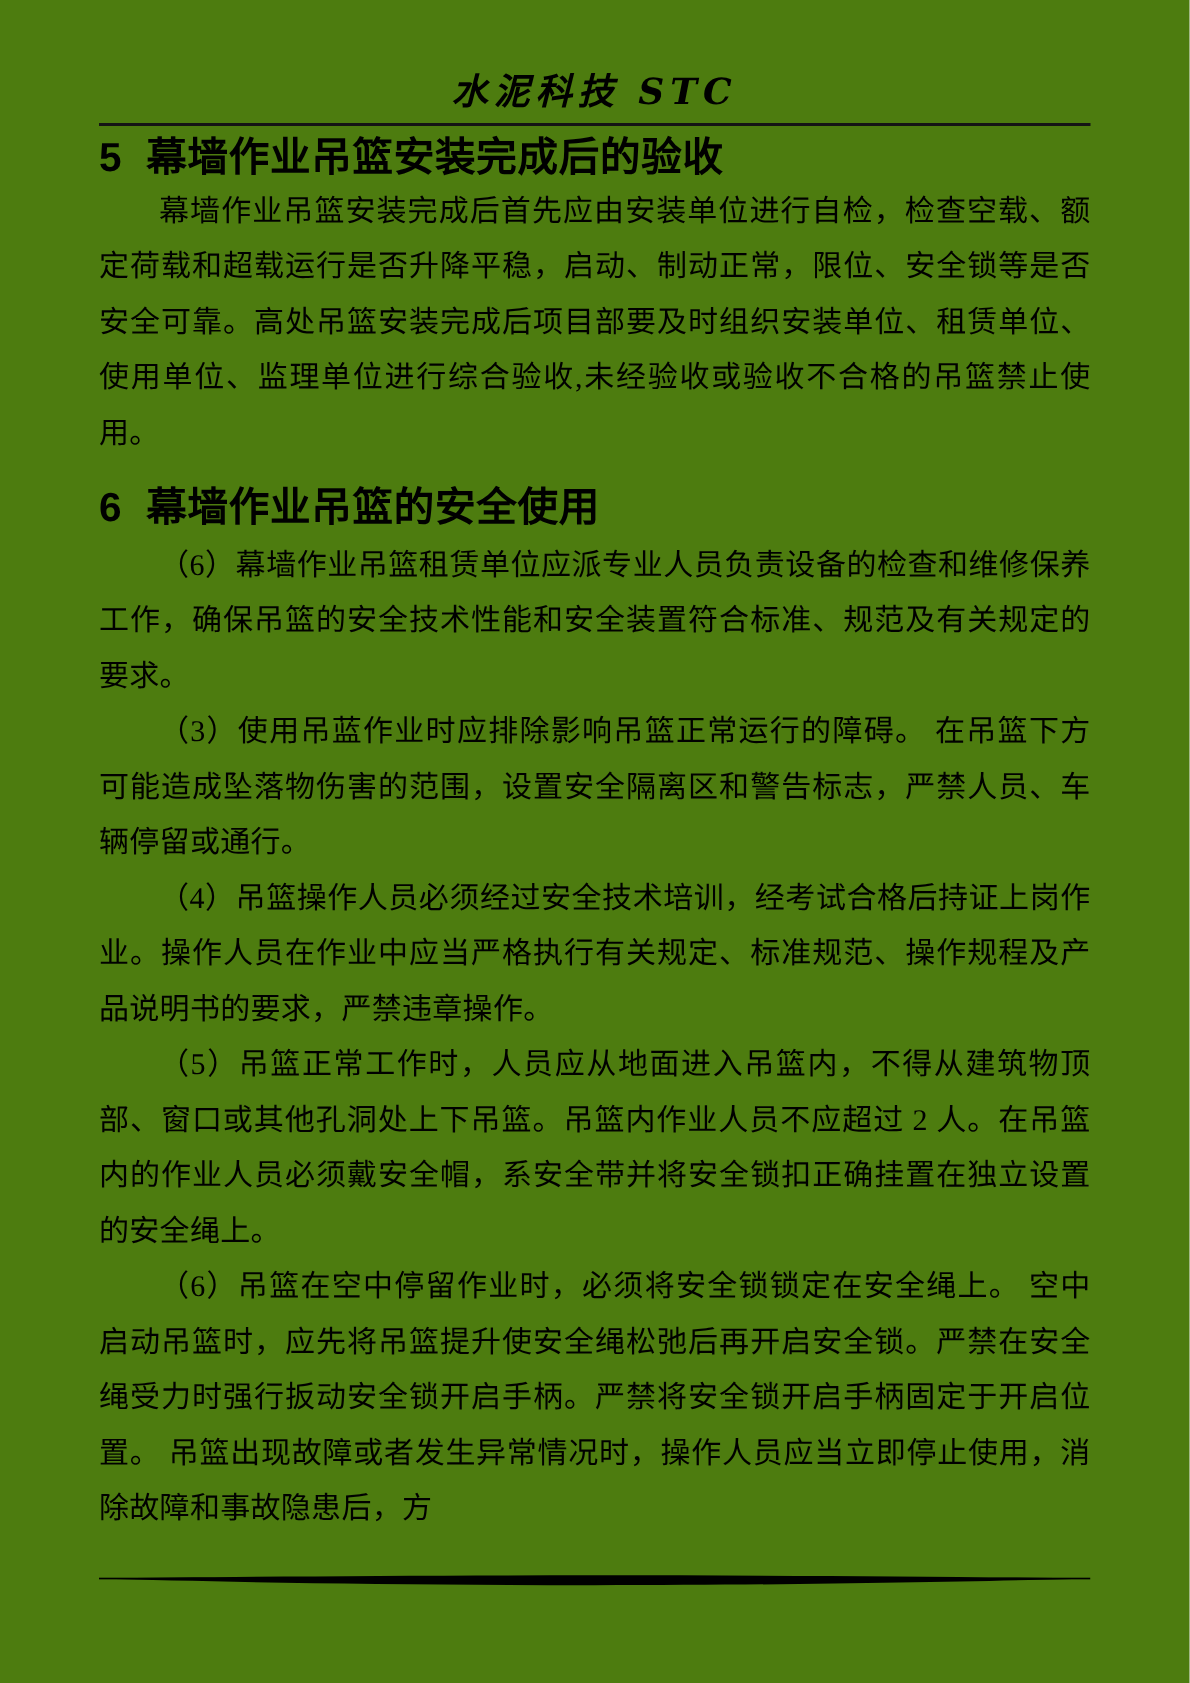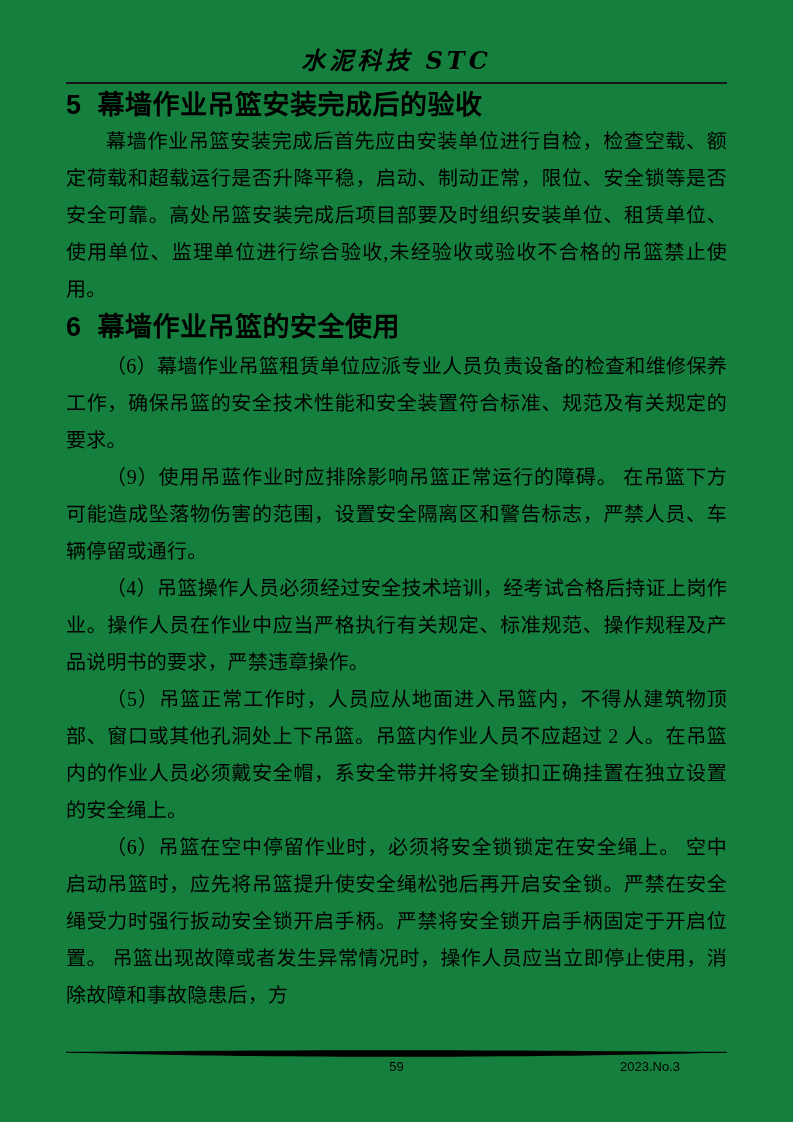--- a/index.html
+++ b/index.html
@@ -1,20 +1,20 @@
 <!DOCTYPE html>
 <html lang="zh-CN"><head>
 <meta charset="utf-8">
 <style>
   html,body{margin:0;padding:0;background:#e8e8e8;}
   .page{
     position:relative;
     width:793px;height:1122px;
     margin:0 auto;
-    background:#15803d;
+    background:#4d7c0f;
     color:#000;
     overflow:hidden;
     font-family:"Liberation Serif","DejaVu Serif",serif;
   }
   .content{
     position:absolute;left:66px;right:66px;top:0;
   }
   .journal-header{
     margin-top:47px;
     text-align:center;
@@ -47,21 +47,21 @@
     margin:5px 0 0 0;
     font-size:20px;
     line-height:37px;
     text-align:justify;
     text-indent:2em;
     letter-spacing:0.2px;
     font-family:Liberation Serif, serif;
   }
   .body-par.tight{margin-top:0;}
   .body-par.first-sub{margin-top:8px;}
-  .sec-heading.second{margin-top:6px;}
+  .sec-heading.second{margin-top:17px;}
   .footer{
     position:absolute;
     left:66px;right:66px;
     top:1050px;
   }
   .footer-divider{display:block;width:100%;height:8px;}
   .footer-row{
     position:relative;
     margin-top:1px;
     height:18px;
@@ -93,30 +93,26 @@
       <span class="sec-num">5</span><span>幕墙作业吊篮安装完成后的验收</span>
     </h2>
 
     <p class="body-par">幕墙作业吊篮安装完成后首先应由安装单位进行自检，检查空载、额定荷载和超载运行是否升降平稳，启动、制动正常，限位、安全锁等是否安全可靠。高处吊篮安装完成后项目部要及时组织安装单位、租赁单位、使用单位、监理单位进行综合验收,未经验收或验收不合格的吊篮禁止使用。</p>
 
     <h2 class="sec-heading second">
       <span class="sec-num">6</span><span>幕墙作业吊篮的安全使用</span>
     </h2>
 
     <p class="body-par first-sub">（6）幕墙作业吊篮租赁单位应派专业人员负责设备的检查和维修保养工作，确保吊篮的安全技术性能和安全装置符合标准、规范及有关规定的要求。</p>
-    <p class="body-par tight">（9）使用吊蓝作业时应排除影响吊篮正常运行的障碍。 在吊篮下方可能造成坠落物伤害的范围，设置安全隔离区和警告标志，严禁人员、车辆停留或通行。</p>
+    <p class="body-par tight">（3）使用吊蓝作业时应排除影响吊篮正常运行的障碍。 在吊篮下方可能造成坠落物伤害的范围，设置安全隔离区和警告标志，严禁人员、车辆停留或通行。</p>
     <p class="body-par tight">（4）吊篮操作人员必须经过安全技术培训，经考试合格后持证上岗作业。操作人员在作业中应当严格执行有关规定、标准规范、操作规程及产品说明书的要求，严禁违章操作。</p>
     <p class="body-par tight">（5）吊篮正常工作时，人员应从地面进入吊篮内，不得从建筑物顶部、窗口或其他孔洞处上下吊篮。吊篮内作业人员不应超过 2 人。在吊篮内的作业人员必须戴安全帽，系安全带并将安全锁扣正确挂置在独立设置的安全绳上。</p>
     <p class="body-par tight">（6）吊篮在空中停留作业时，必须将安全锁锁定在安全绳上。 空中启动吊篮时，应先将吊篮提升使安全绳松弛后再开启安全锁。严禁在安全绳受力时强行扳动安全锁开启手柄。严禁将安全锁开启手柄固定于开启位置。 吊篮出现故障或者发生异常情况时，操作人员应当立即停止使用，消除故障和事故隐患后，方</p>
   </div>
 
   <div class="footer">
     <svg class="footer-divider" viewBox="0 0 661 8" preserveAspectRatio="none" xmlns="http://www.w3.org/2000/svg">
       <rect x="0" y="1.8" width="661" height="1.1" fill="#000"></rect>
       <path d="M0,2.4 C90,1.0 210,0.2 330,0.2 C450,0.2 570,1.0 661,2.4
                C570,4.6 480,6.6 330,6.8 C200,6.6 80,4.8 0,2.4 Z" fill="#000"></path>
     </svg>
-    <div class="footer-row">
-      <span class="page-number">59</span>
-      <span class="issue-number">2023.No.3</span>
-    </div>
   </div>
 </div>
 
 </body></html>

